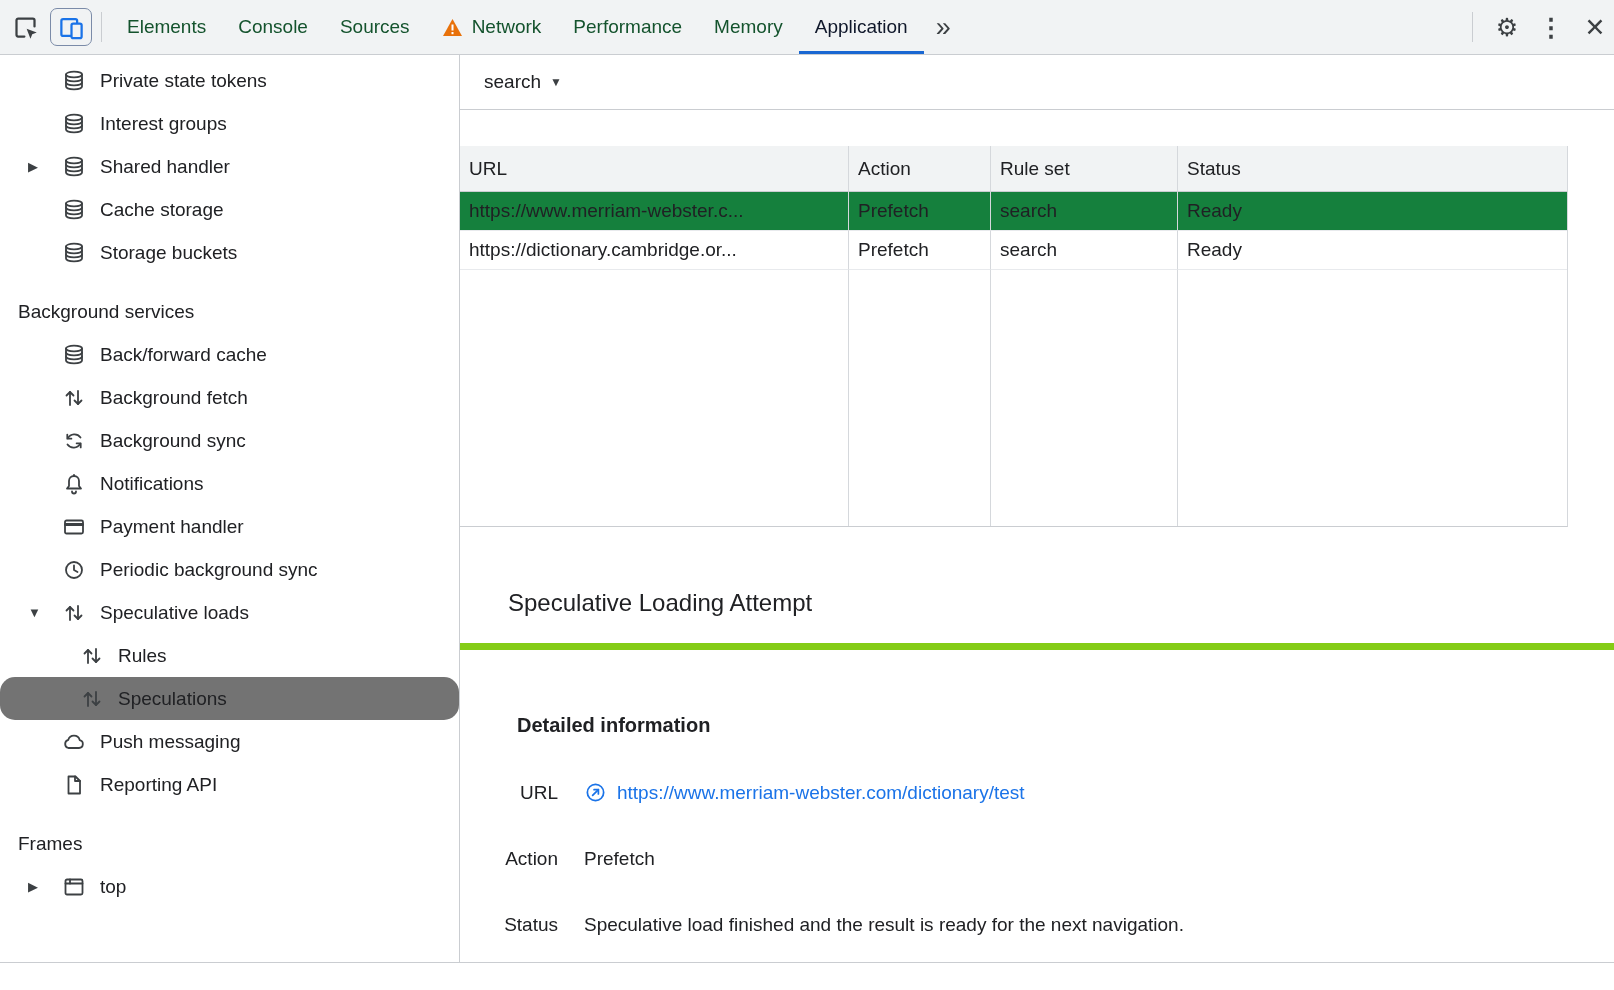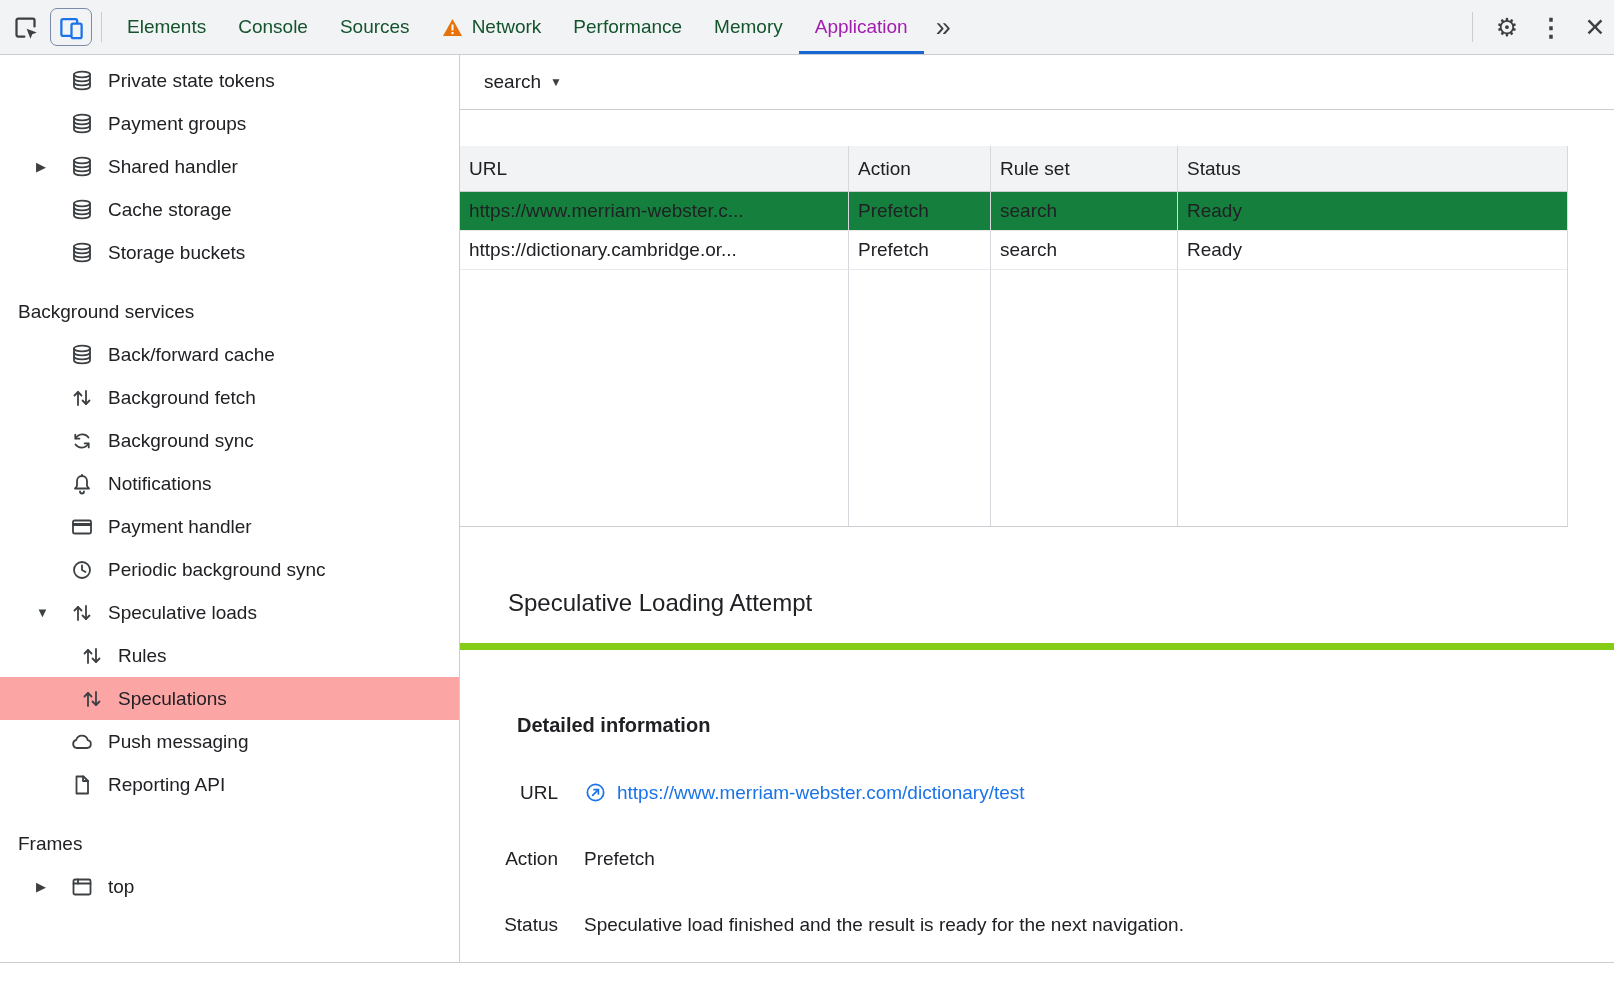--- a/index.html
+++ b/index.html
@@ -24,39 +24,39 @@
     width: 38px; height: 38px;
     display: flex; align-items: center; justify-content: center;
     margin-left: 6px;
   }
   .tb-btn.device { border: 1.5px solid #7b8ba8; border-radius: 7px; width: 42px; }
   .vsep { width: 1px; background: #cacdd1; margin: 12px 9px; }
   .tab {
     display: flex; align-items: center; gap: 9px;
     padding: 0 16px; font-size: 19px; color: #14532d; cursor: default;
   }
-  .tab.active { color: #a21caf; box-shadow: inset 0 -3px 0 #1967d2; }
+  .tab.active { color: #0f172a; box-shadow: inset 0 -3px 0 #1967d2; }
   .chev { display: flex; align-items: center; font-size: 27px; color: #3c4043; padding: 0 12px; }
   .tb-glyph { font-size: 25px; color: #3c4043; }
   .spacer { flex: 1; }
 
   .tbic { width: 27px; height: 27px; }
   .tbic path, .tbic rect { fill: none; stroke: #3c4043; stroke-width: 2; stroke-linecap: round; stroke-linejoin: round; }
   .tbic .filled { fill: #3c4043; stroke: none; }
   .devic path, .devic rect { stroke: #1a73e8; }
   .devic .mask { fill: #f1f3f4; }
 
   
   .content { flex: 0 0 907px; height: 907px; display: flex; }
 
   
   .sidebar { width: 460px; flex: 0 0 460px; border-right: 1px solid #cacdd1; overflow: hidden; padding-top: 4px; }
-  .srow { height: 43px; display: flex; align-items: center; padding-left: 36px; font-size: 19px; }
+  .srow { height: 43px; display: flex; align-items: center; padding-left: 28px; font-size: 19px; }
   .srow.indent { padding-left: 46px; }
-  .srow.selected { background: #fca5a5; }
+  .srow.selected { background: #737373; border-radius: 15px; }
   .srow .arrow { flex: 0 0 34px; width: 34px; font-size: 13px; color: #3c4043; }
   .ic { width: 24px; height: 24px; flex: 0 0 24px; margin-right: 14px; }
   .ic path, .ic ellipse, .ic circle, .ic rect { fill: none; stroke: #3c4043; stroke-width: 1.8; stroke-linecap: round; stroke-linejoin: round; }
   .ic .thick { stroke-width: 3; }
   .shead { height: 43px; display: flex; align-items: center; padding-left: 18px; font-size: 19px; margin-top: 16px; }
 
   
   .main { flex: 1; display: flex; flex-direction: column; overflow: hidden; gap: 36px; }
   .filterbar {
     flex: 0 0 55px; height: 55px;
@@ -175,21 +175,21 @@
     </div>
 
     <div class="srow">
       <span class="arrow"></span>
       <svg class="ic" viewBox="0 0 24 24">
           <ellipse cx="12" cy="5.5" rx="8" ry="2.8"></ellipse>
           <path d="M4 5.5v4c0 1.55 3.58 2.8 8 2.8s8-1.25 8-2.8v-4"></path>
           <path d="M4 9.5v4c0 1.55 3.58 2.8 8 2.8s8-1.25 8-2.8v-4"></path>
           <path d="M4 13.5v4c0 1.55 3.58 2.8 8 2.8s8-1.25 8-2.8v-4"></path>
         </svg>
-      <span>Payment groups</span>
+      <span>Interest groups</span>
     </div>
 
     <div class="srow">
       <span class="arrow">▶</span>
       <svg class="ic" viewBox="0 0 24 24">
           <ellipse cx="12" cy="5.5" rx="8" ry="2.8"></ellipse>
           <path d="M4 5.5v4c0 1.55 3.58 2.8 8 2.8s8-1.25 8-2.8v-4"></path>
           <path d="M4 9.5v4c0 1.55 3.58 2.8 8 2.8s8-1.25 8-2.8v-4"></path>
           <path d="M4 13.5v4c0 1.55 3.58 2.8 8 2.8s8-1.25 8-2.8v-4"></path>
         </svg>

